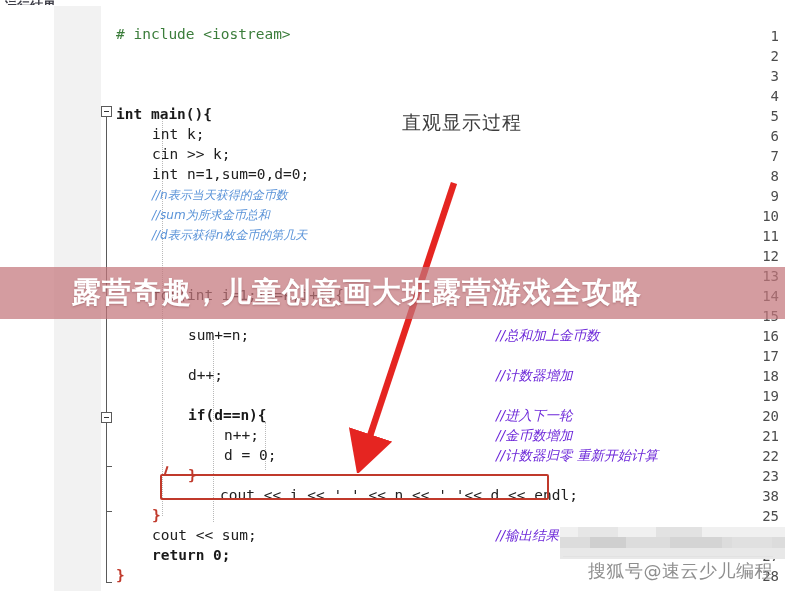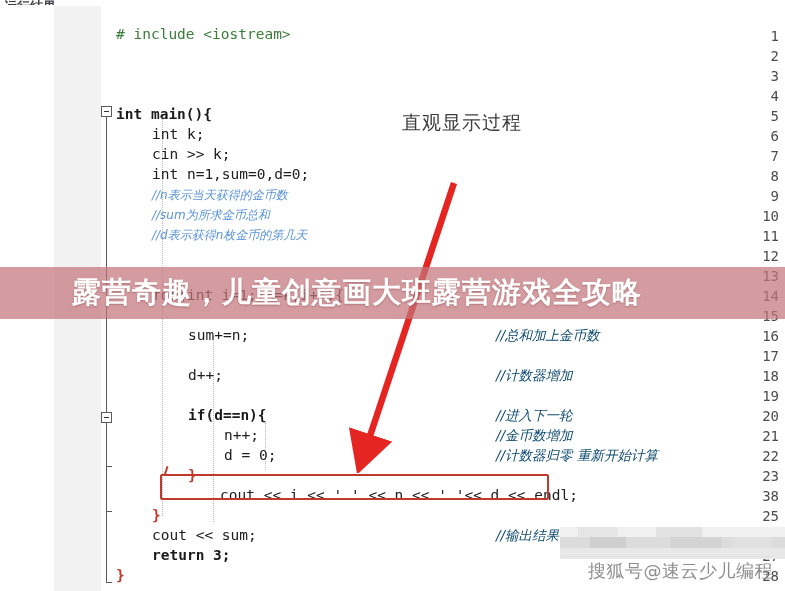--- a/index.html
+++ b/index.html
@@ -103,21 +103,21 @@
   .pre  {color:#3b7d3b;}
   .cm   {color:#5a93d8;font-style:italic;font-family:"DejaVu Sans","Liberation Sans",sans-serif;font-size:12px;}
   .cmz  {color:#8fb4dd;font-style:italic;font-family:"DejaVu Sans","Liberation Sans",sans-serif;font-size:13.5px;}
 
   
   .rcm{
     position:absolute;
     font-family:"DejaVu Sans","Liberation Sans",sans-serif;
     font-size:13.5px;line-height:16px;
     font-style:italic;
-    color:#0c4a6e;
+    color:#6d28d9;
     white-space:pre;
   }
 
   
   #annot-label{
     position:absolute;left:402px;top:110px;
     font-family:"DejaVu Sans","Liberation Sans",sans-serif;
     font-size:19px;color:#3d3d3d;
     letter-spacing:1px;
     white-space:nowrap;
@@ -263,21 +263,21 @@
 
     <div class="cline" style="top:321px;left:72px">sum+=n;</div>
     <div class="cline" style="top:361px;left:72px">d++;</div>
     <div class="cline kw" style="top:401px;left:72px">if(d==n){</div>
     <div class="cline" style="top:421px;left:108px">n++;</div>
     <div class="cline" style="top:441px;left:108px">d = 0;</div>
     <div class="cline punct" style="top:461px;left:72px">}</div>
     <div class="cline" style="top:481px;left:104px">cout &lt;&lt; i &lt;&lt; ' ' &lt;&lt; n &lt;&lt; ' '&lt;&lt; d &lt;&lt; endl;</div>
     <div class="cline punct" style="top:501px;left:36px">}</div>
     <div class="cline" style="top:521px;left:36px">cout &lt;&lt; sum;</div>
-    <div class="cline kw" style="top:541px;left:36px">return 3;</div>
+    <div class="cline kw" style="top:541px;left:36px">return 0;</div>
     <div class="cline punct" style="top:561px;left:0px">}</div>
 
     <div class="rcm" style="top:321px;left:380px">//总和加上金币数</div>
     <div class="rcm" style="top:361px;left:380px">//计数器增加</div>
     <div class="rcm" style="top:401px;left:380px">//进入下一轮</div>
     <div class="rcm" style="top:421px;left:380px">//金币数增加</div>
     <div class="rcm" style="top:441px;left:380px">//计数器归零 重新开始计算</div>
     <div class="rcm" style="top:521px;left:380px">//输出结果</div>
 
   </div>

